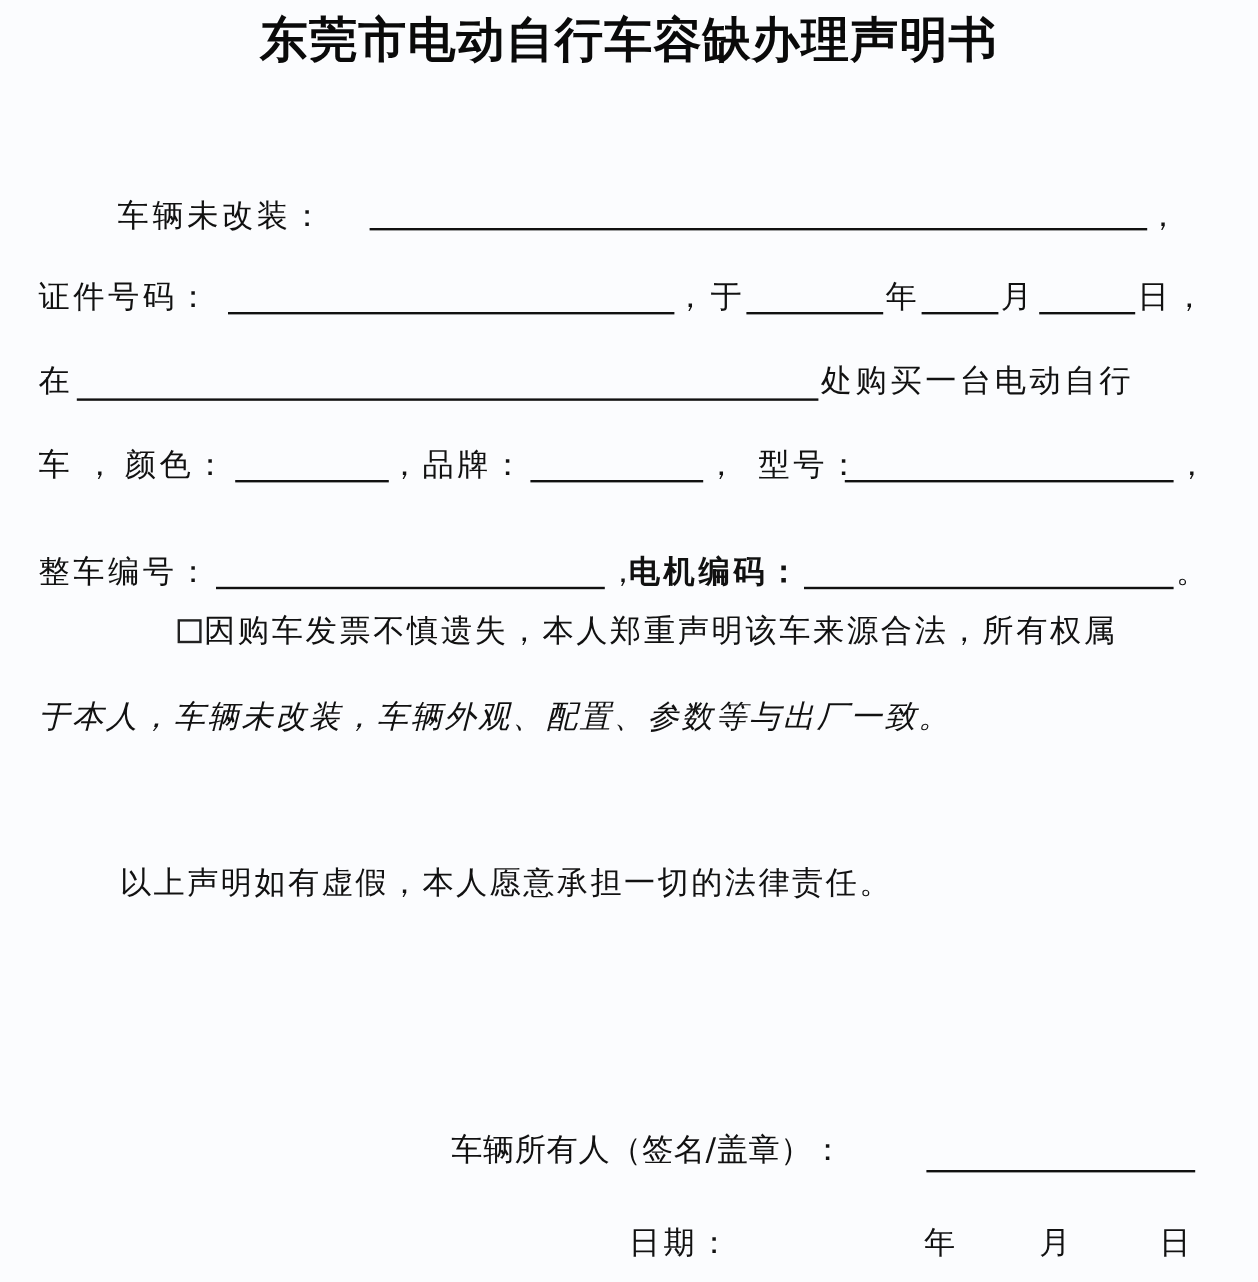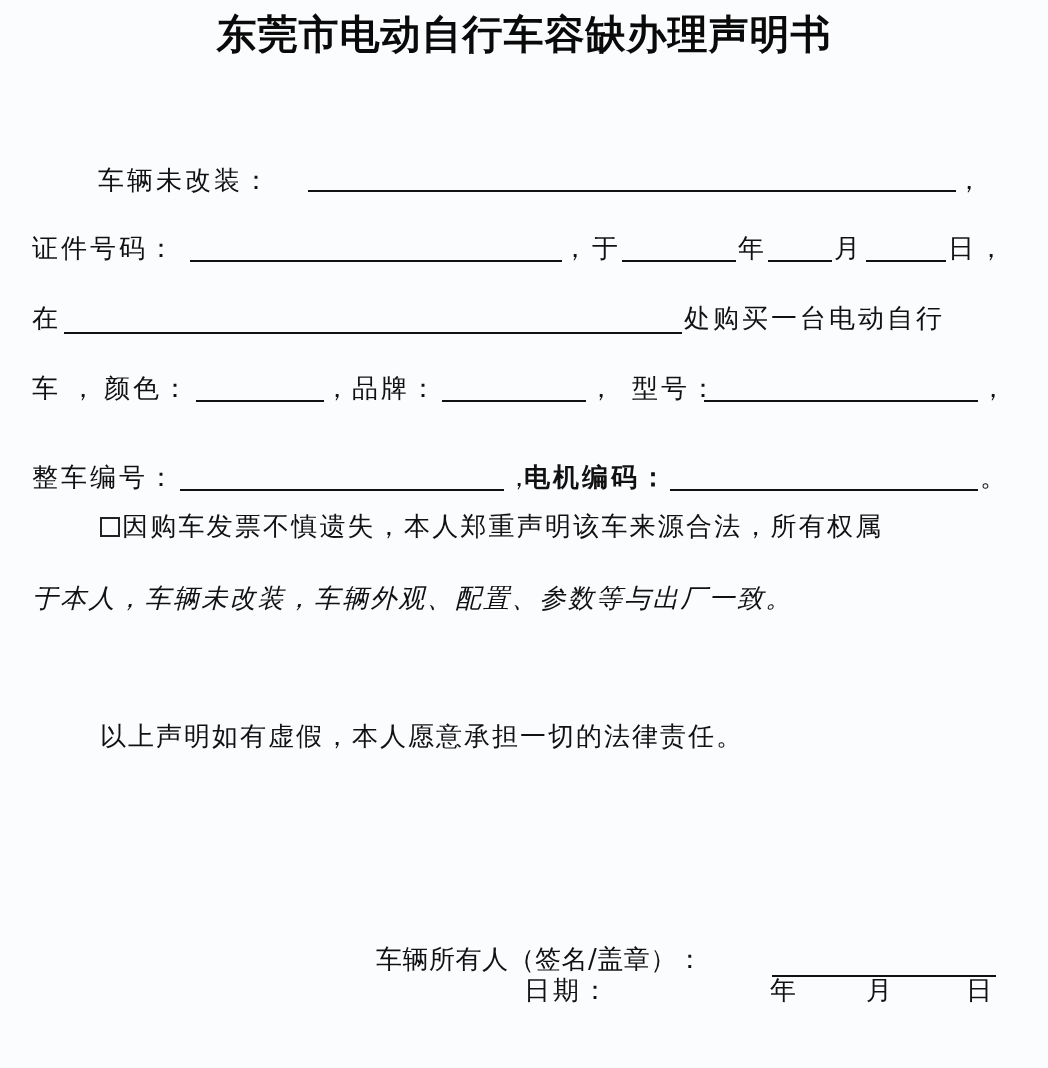--- a/index.html
+++ b/index.html
@@ -104,36 +104,36 @@
 
 <div class="line" style="top:438px; width:876px;margin-top:19px;">
   <span class="t" style="left:32px;">整车编号：</span>
   <span class="blank" style="left:180px; width:324px; top:32px;"></span>
   <span class="t" style="left:506px;">，</span>
   <span class="t" style="left:524px;font-weight:bold;">电机编码：</span>
   <span class="blank" style="left:670px; width:308px; top:32px;"></span>
   <span class="t" style="left:980px;">。</span>
 </div>
 
-<div class="line" style="top:506px; width:916px;">
+<div class="line" style="top:506px; width:916px;margin-left:48px;">
   <span class="t" style="left:100px; letter-spacing:2.2px;">
     <span class="checkbox"></span><span>因购车发票不慎遗失，本人郑重声明该车来源合法，所有权属</span>
   </span>
 </div>
 <div class="line" style="top:578px; width:1048px;">
   <span class="t" style="left:32px; letter-spacing:2.2px;font-style:italic;">于本人，车辆未改装，车辆外观、配置、参数等与出厂一致。</span>
 </div>
 
 <div class="line" style="top:716px; width:1048px;">
   <span class="t" style="left:100px; letter-spacing:2px;">以上声明如有虚假，本人愿意承担一切的法律责任。</span>
 </div>
 
 <div class="line" style="top:922px; width:972px;margin-top:17px;">
   <span class="t" style="left:376px; letter-spacing:0.5px;">车辆所有人（签名/盖章）：</span>
   <span class="blank" style="left:772px; width:224px; top:36px;"></span>
 </div>
 
-<div class="line" style="top:970px; width:1048px;">
+<div class="line" style="top:1016px; width:1048px;">
   <span class="t" style="left:524px;">日期：</span>
   <span class="t" style="left:770px;">年</span>
   <span class="t" style="left:866px;">月</span>
   <span class="t" style="left:966px;">日</span>
 </div>
 
 </body></html>

